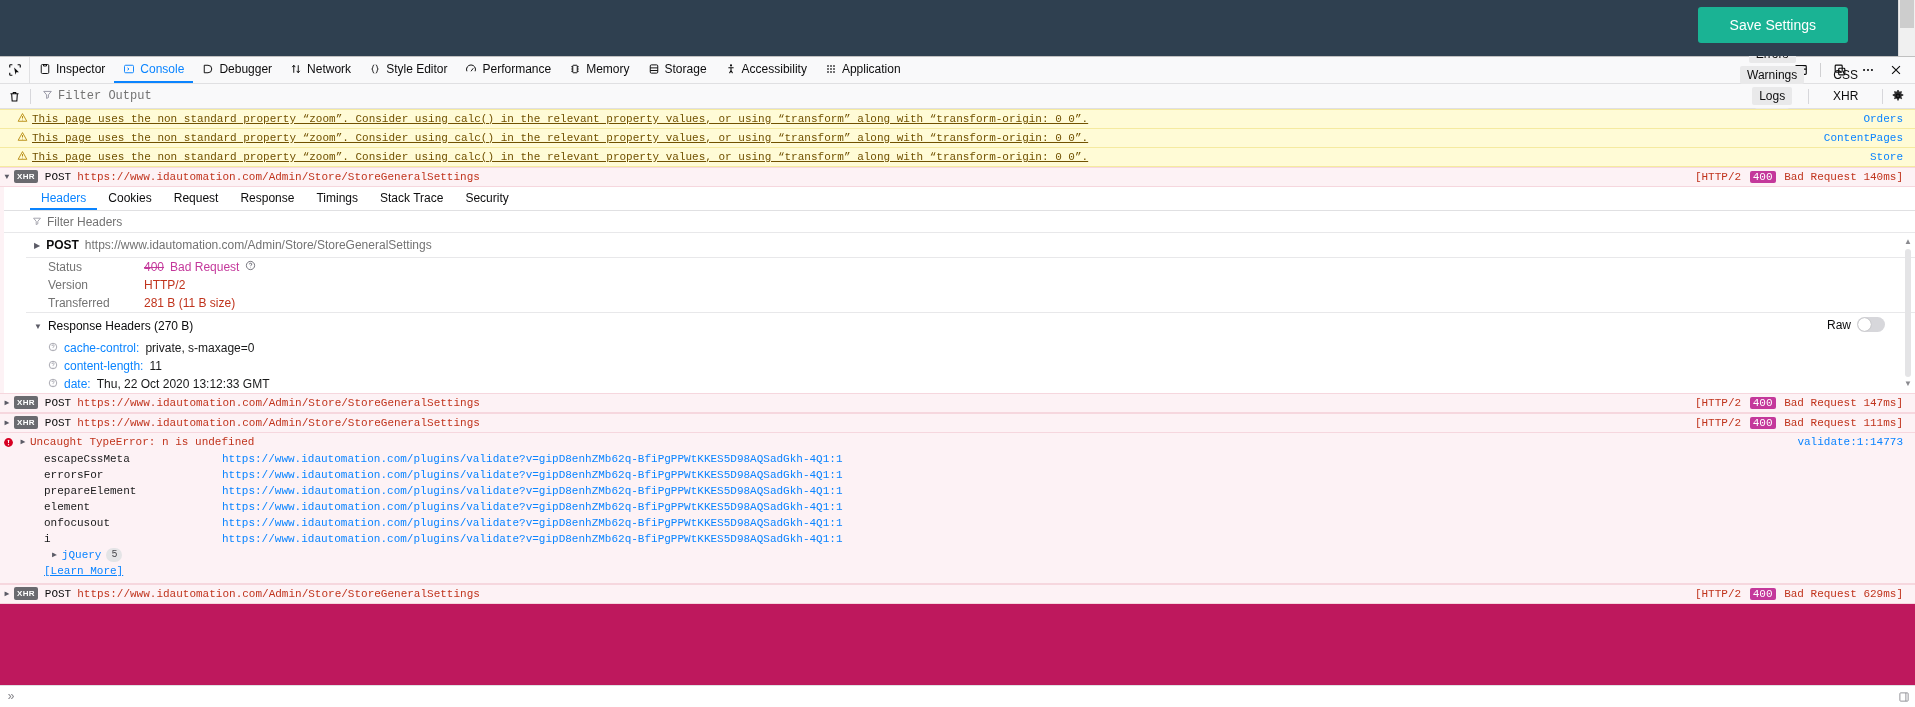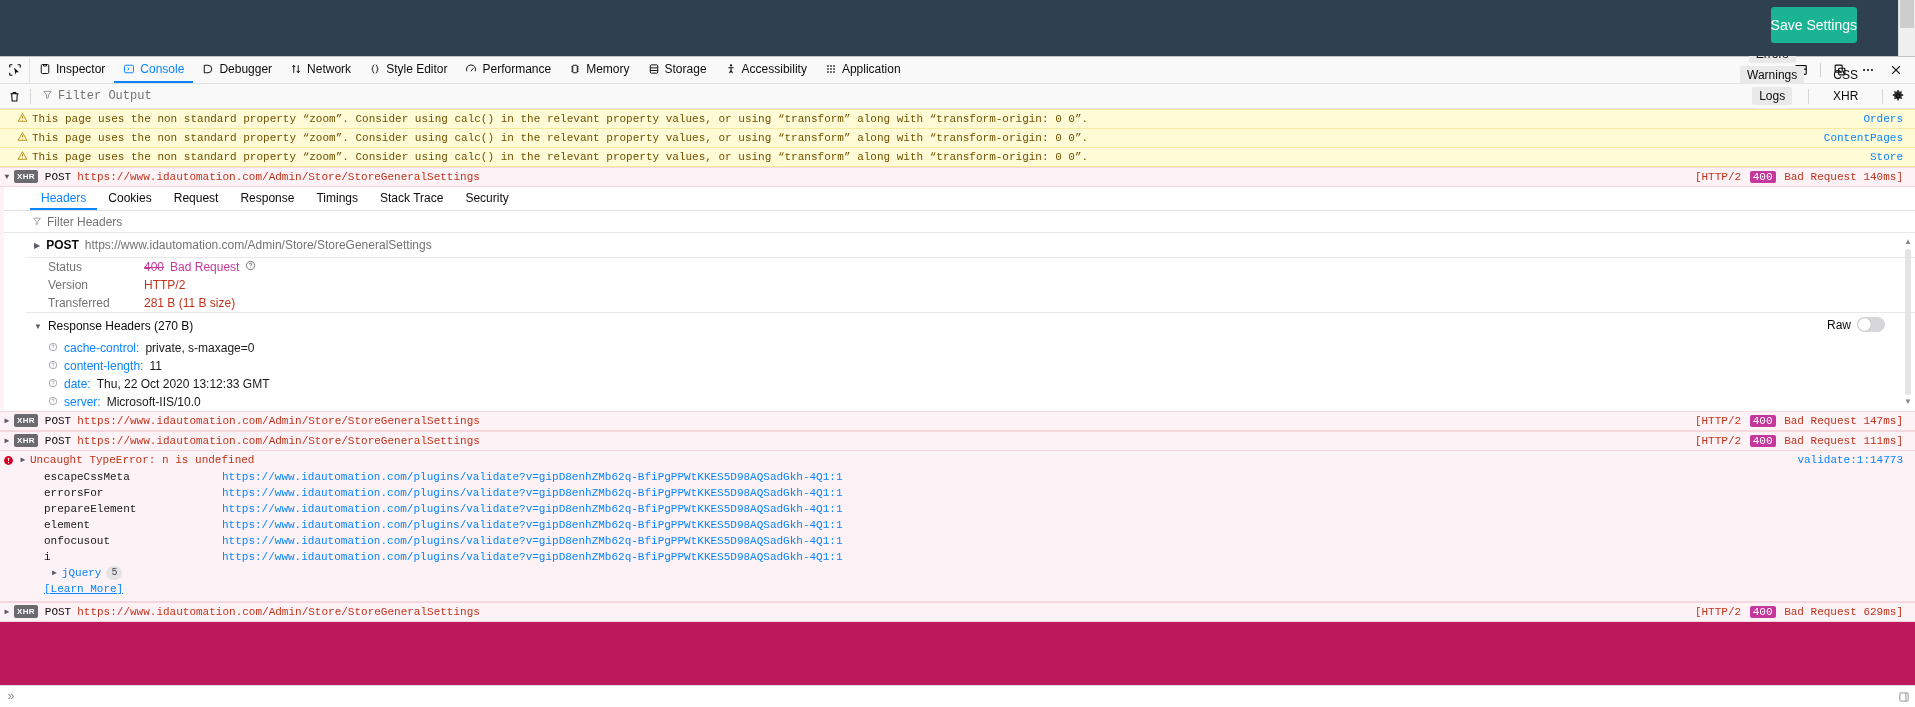--- a/index.html
+++ b/index.html
@@ -13,23 +13,23 @@
   }
 
   
   .site-header {
     height: 56px;
     background: #2f4050;
     position: relative;
   }
   .save-settings-btn {
     position: absolute;
-    right: 58px; top: 7px;
+    right: 67px; top: 7px;
     height: 36px;
-    padding: 0 0;
+    padding: 0 32px;
     background: #1ab394;
     color: #ffffff;
     border: none;
     border-radius: 3px;
     font-family: "Liberation Sans", sans-serif;
     font-size: 14px;
     cursor: pointer;
     line-height: 36px;
   }
   .page-scrollbar {
@@ -213,20 +213,21 @@
     padding: 1px 3px;
     border-radius: 2px;
     margin-right: 7px;
     line-height: 11px;
   }
   .method { color: #0c0c0d; margin-right: 6px; }
   .url { color: #c0341d; }
   .row.warn .msg-text {
     font-family: "Liberation Mono", monospace;
     color: #715100;
+    text-decoration: underline;
   }
   .spacer { flex: 1; }
   .src-link {
     color: #0a84ff;
     font-family: "Liberation Mono", monospace;
     font-size: 11px;
     padding-right: 12px;
     cursor: pointer;
     white-space: nowrap;
   }
@@ -757,31 +758,20 @@
             <span class="hdr-q">
               <svg width="10" height="10" viewBox="0 0 16 16" fill="none" stroke="#8f8f9a" stroke-width="1.2">
                 <circle cx="8" cy="8" r="6"></circle>
                   <path d="M6.4 6.3a1.7 1.7 0 113.2.8c-.5.6-1.6.8-1.6 1.9"></path>
                   <circle cx="8" cy="11.4" r=".6" fill="#8f8f9a" stroke="none"></circle>
               </svg>
             </span>
             <span class="hdr-name">date:</span>
             <span class="hdr-val">Thu, 22 Oct 2020 13:12:33 GMT</span>
           </div>
-          <div class="hdr-row">
-            <span class="hdr-q">
-              <svg width="10" height="10" viewBox="0 0 16 16" fill="none" stroke="#8f8f9a" stroke-width="1.2">
-                <circle cx="8" cy="8" r="6"></circle>
-                  <path d="M6.4 6.3a1.7 1.7 0 113.2.8c-.5.6-1.6.8-1.6 1.9"></path>
-                  <circle cx="8" cy="11.4" r=".6" fill="#8f8f9a" stroke="none"></circle>
-              </svg>
-            </span>
-            <span class="hdr-name">server:</span>
-            <span class="hdr-val">Microsoft-IIS/10.0</span>
-          </div>
         </div>
 
         <div class="net-vscroll">
           <div class="up">▲</div>
           <div class="bar"></div>
           <div class="dn">▼</div>
         </div>
       </div>
     </div>
 

